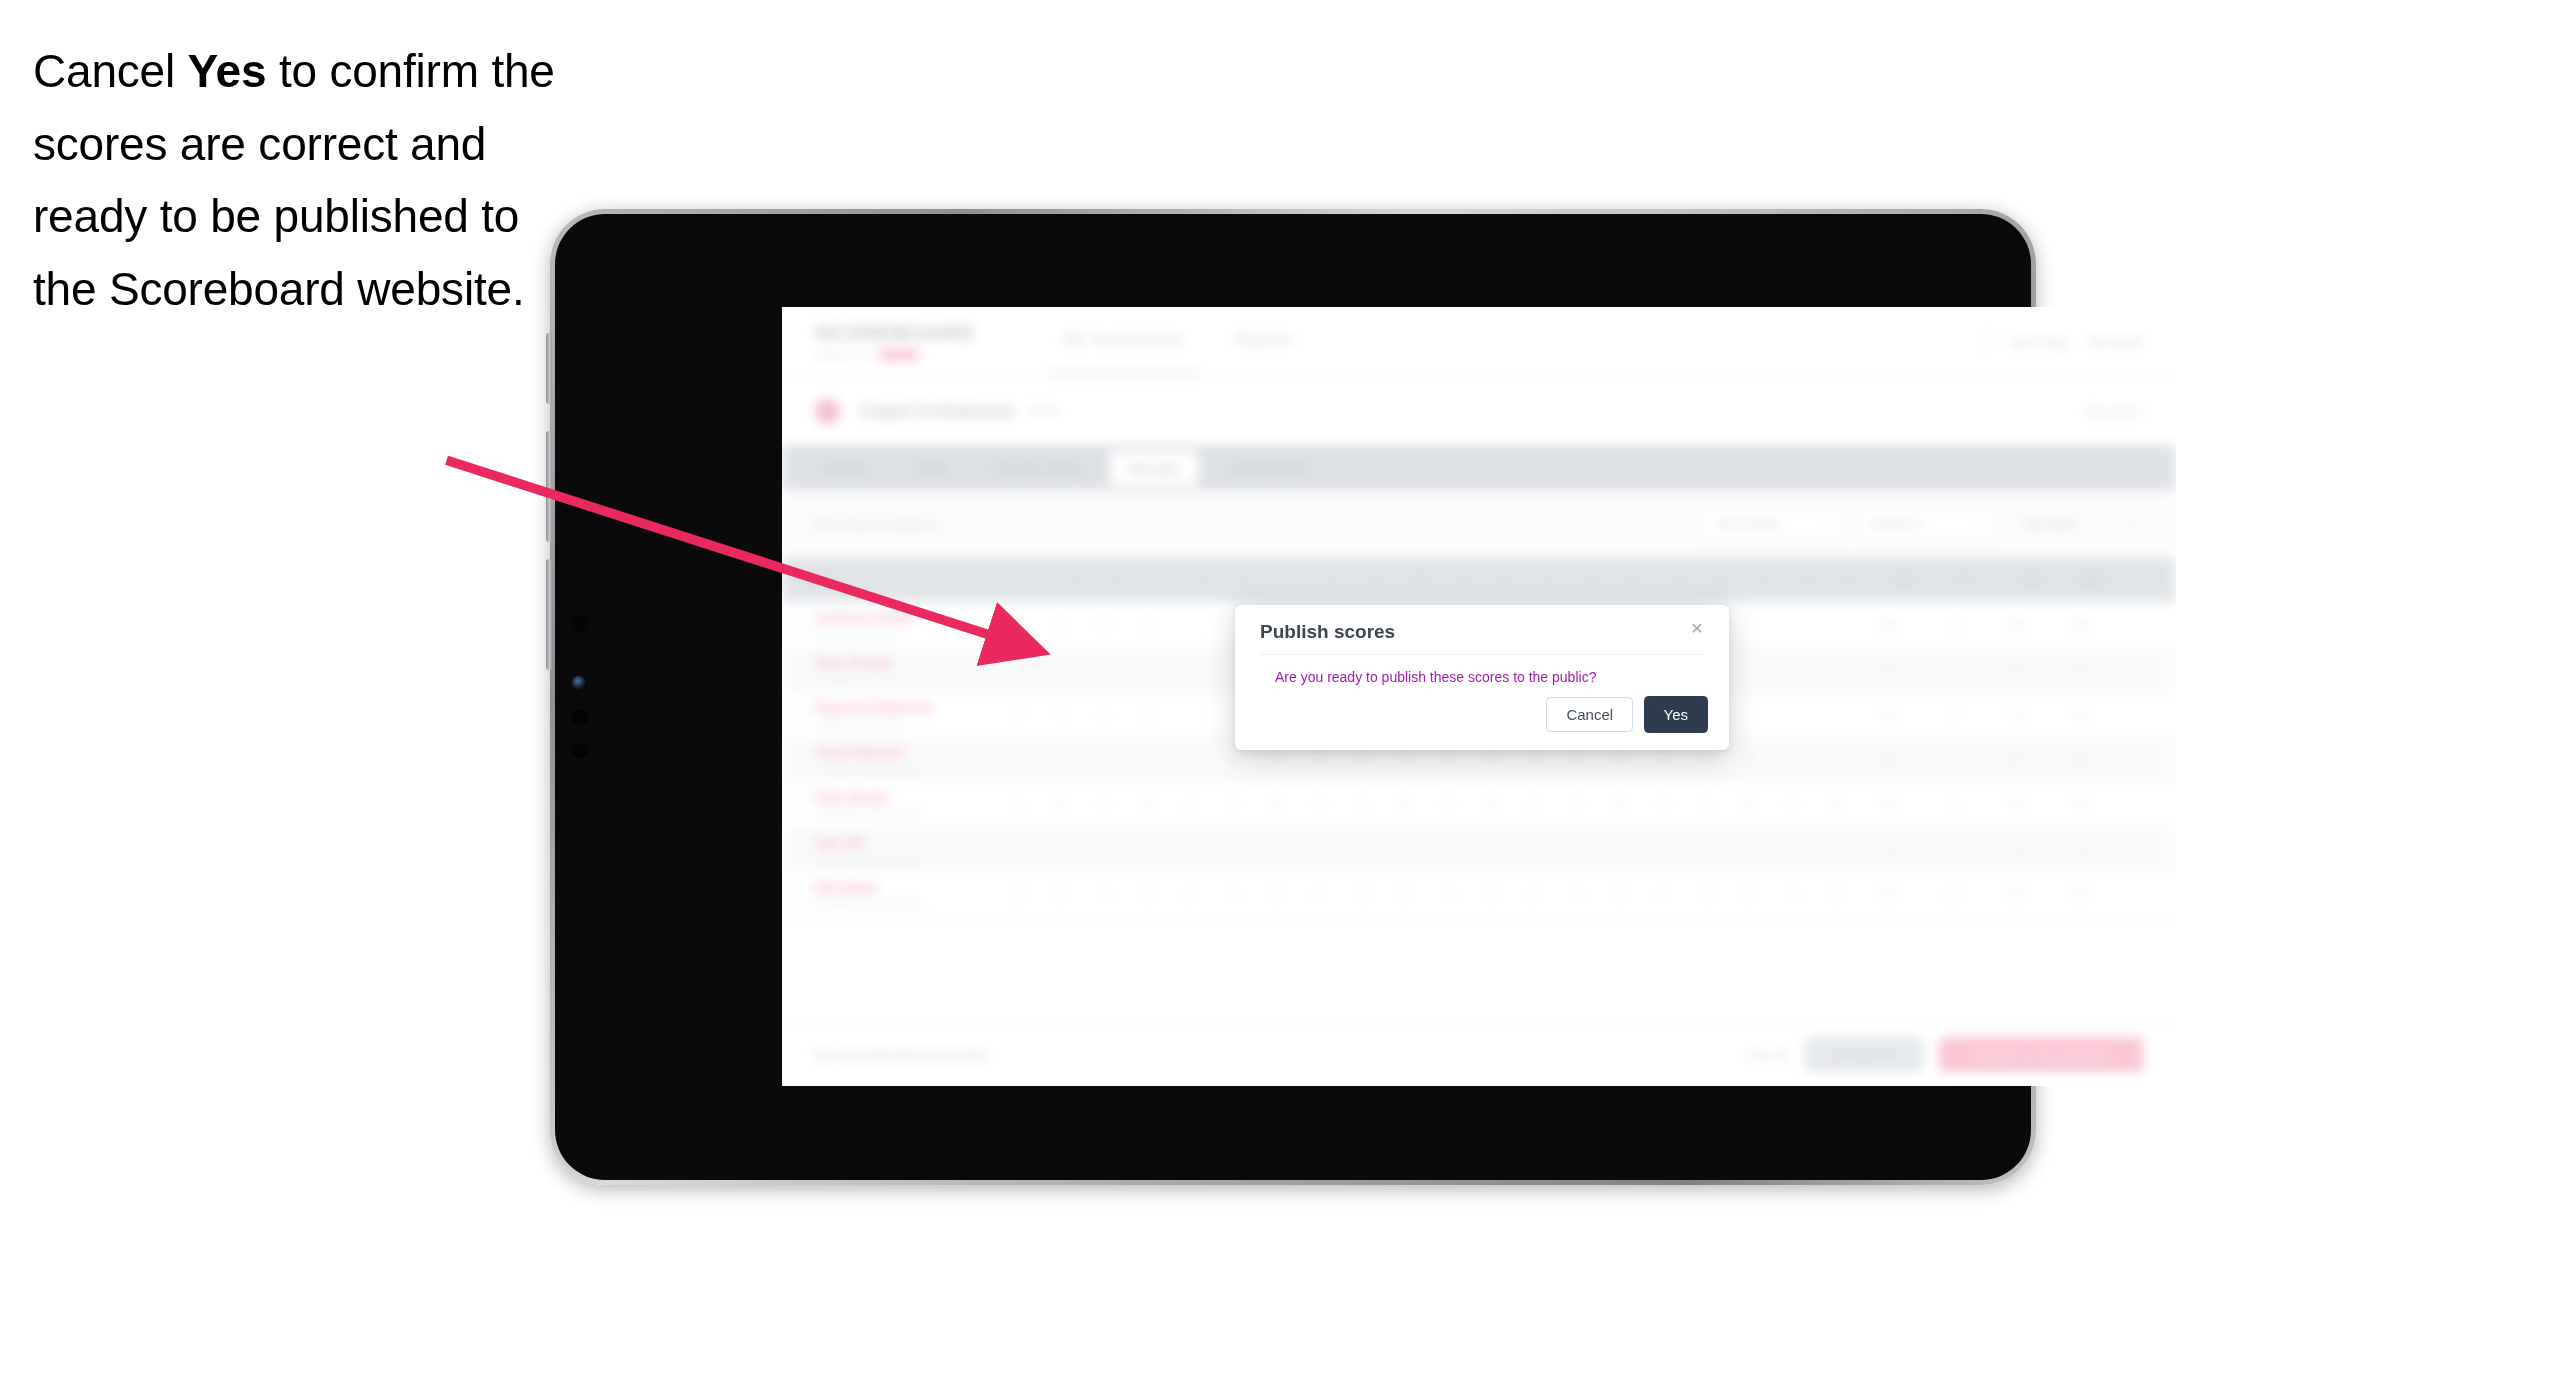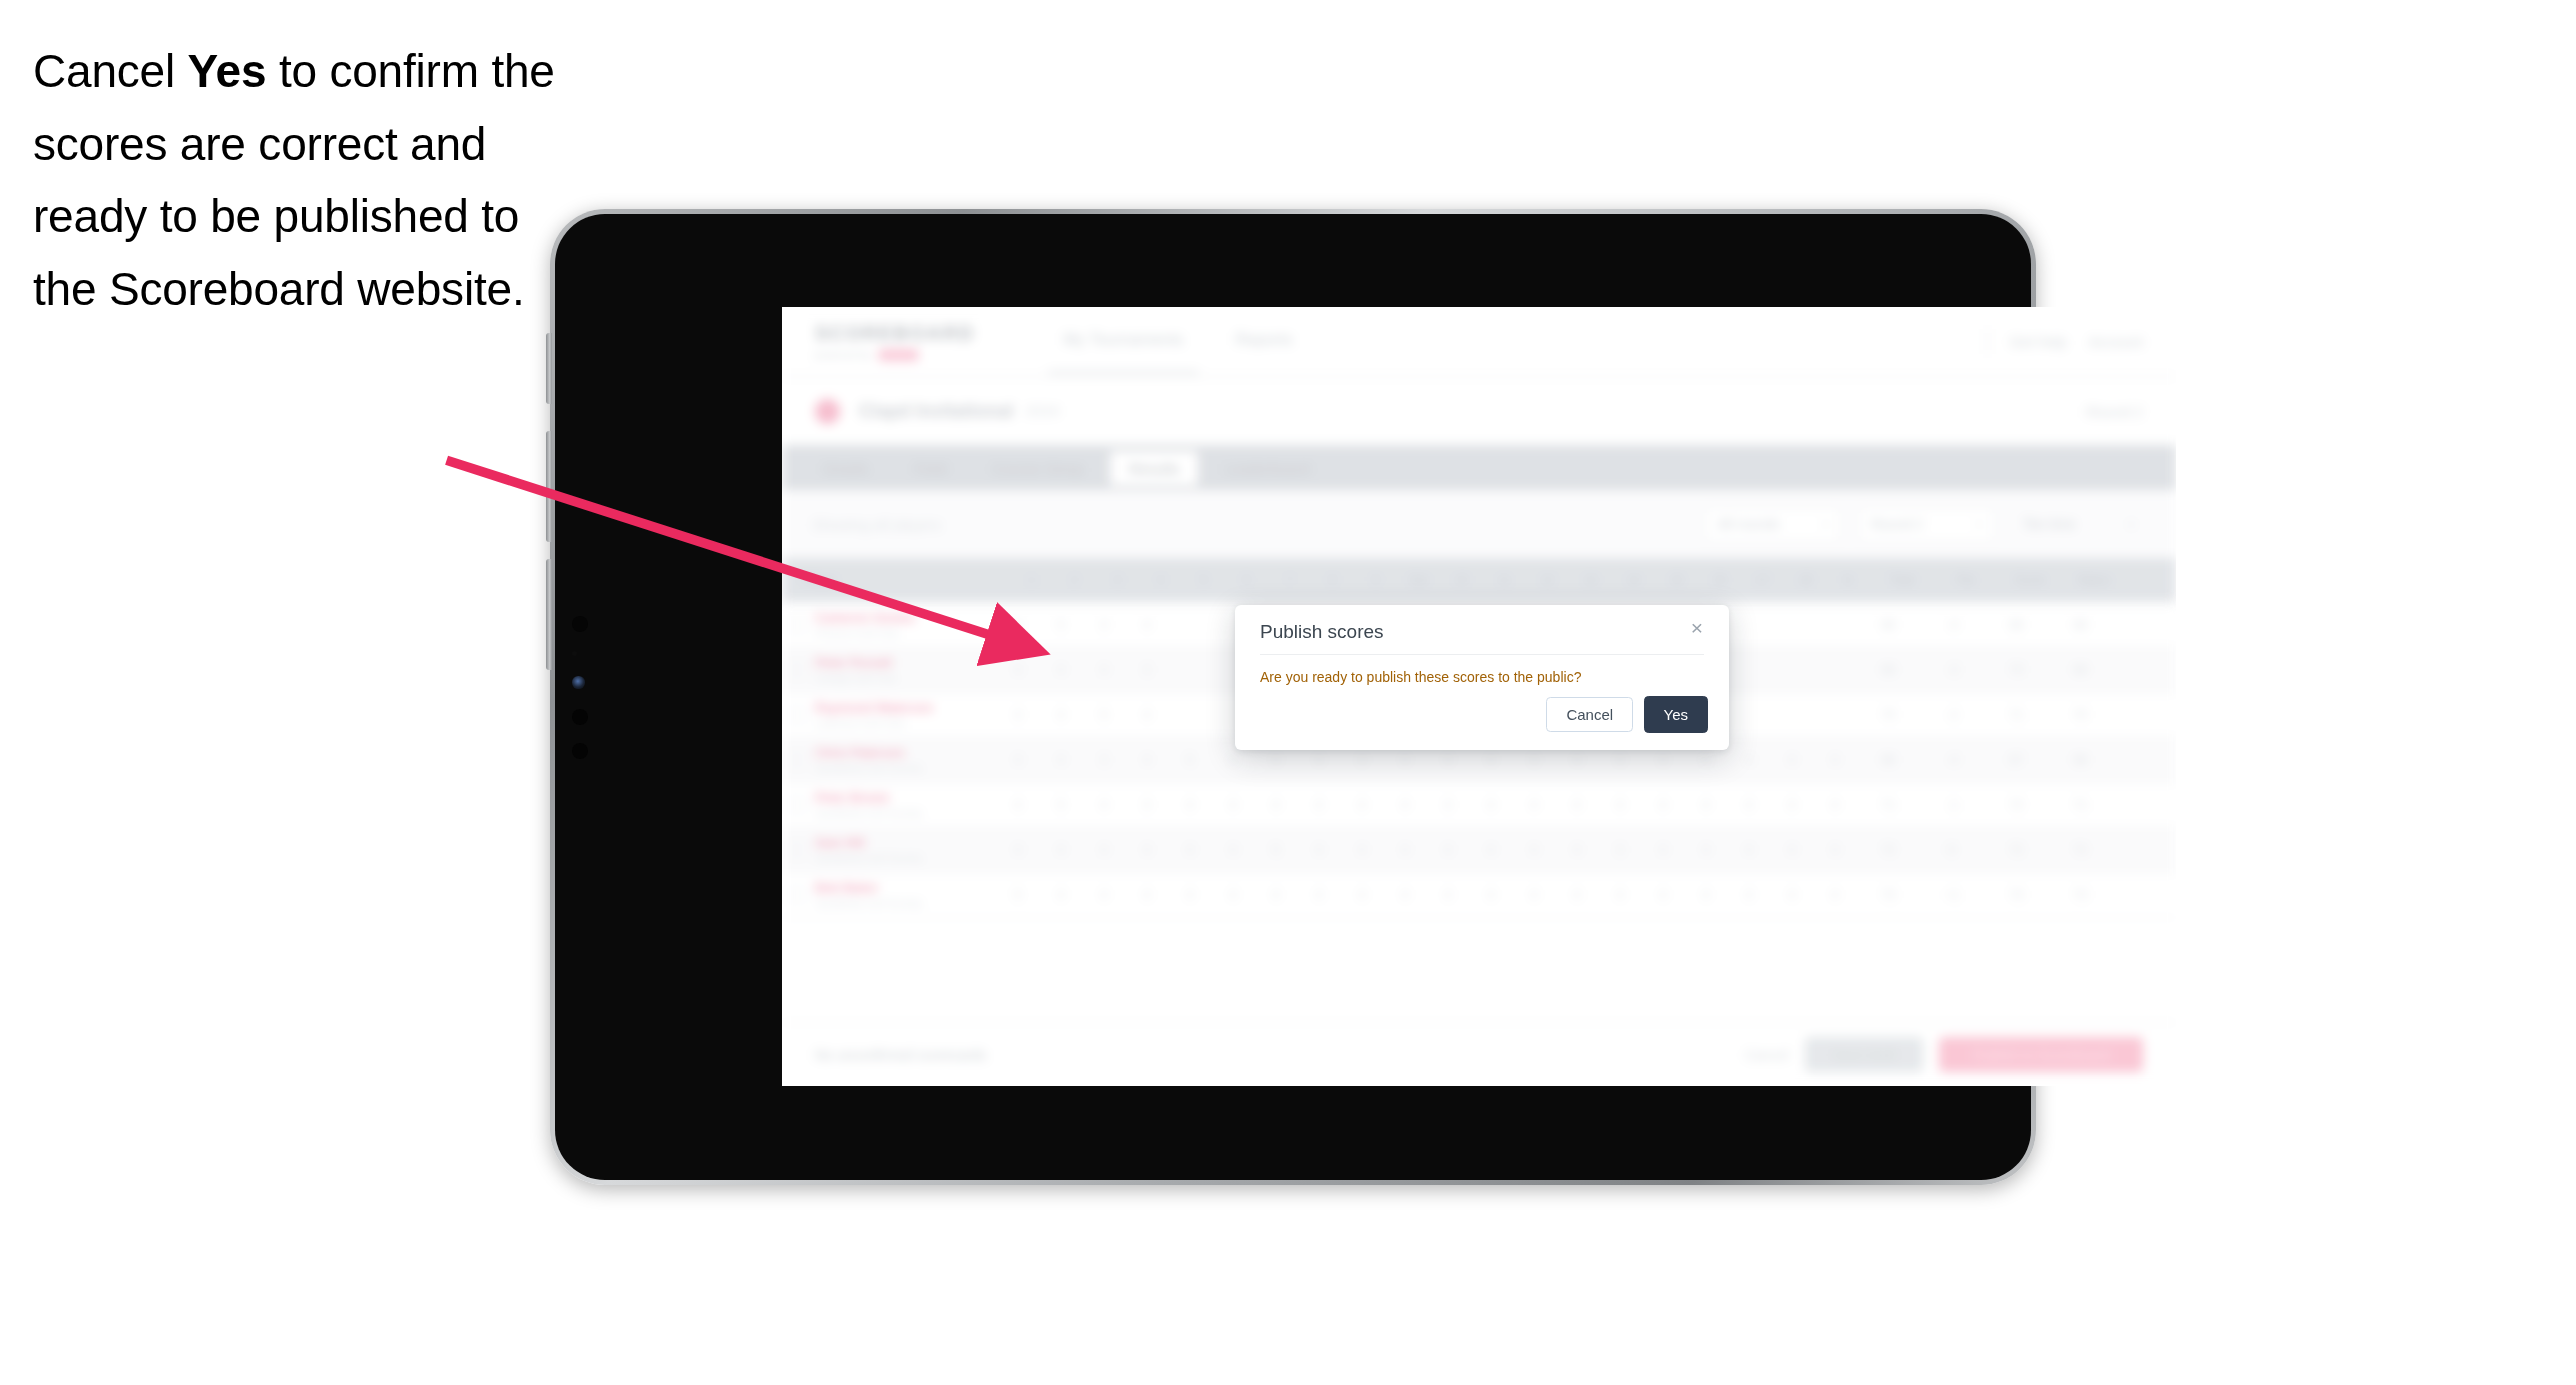--- a/index.html
+++ b/index.html
@@ -330,43 +330,43 @@
     z-index: 20;
     box-sizing: border-box;
   }
   .modal-head {
     position: relative;
     padding: 16.3px 25px 0 25px;
   }
   .modal-title {
     font-size: 19px;
     color: #3c4650;
-    font-weight: 400;
+    font-weight: 700;
   }
   .modal-rule {
     margin: 10.4px 0 0 0;
     height: 0.7px;
     background: #eceef0;
   }
   .modal-close {
     position: absolute;
     right: 21px;
     top: 12px;
     width: 22px; height: 22px;
     color: #9aa3ad;
     font-size: 21px;
     line-height: 22px;
     text-align: center;
     cursor: pointer;
     font-weight: 300;
   }
   .modal-body {
-    padding: 15px 25px 0 25px;
+    padding: 15px 25px 0 40px;
     font-size: 14px;
-    color: #a16207;
+    color: #a21caf;
   }
   .modal-actions {
     position: absolute;
     right: 21px;
     bottom: 17px;
     display: flex;
     gap: 10.4px;
     align-items: center;
   }
   .btn-cancel {

